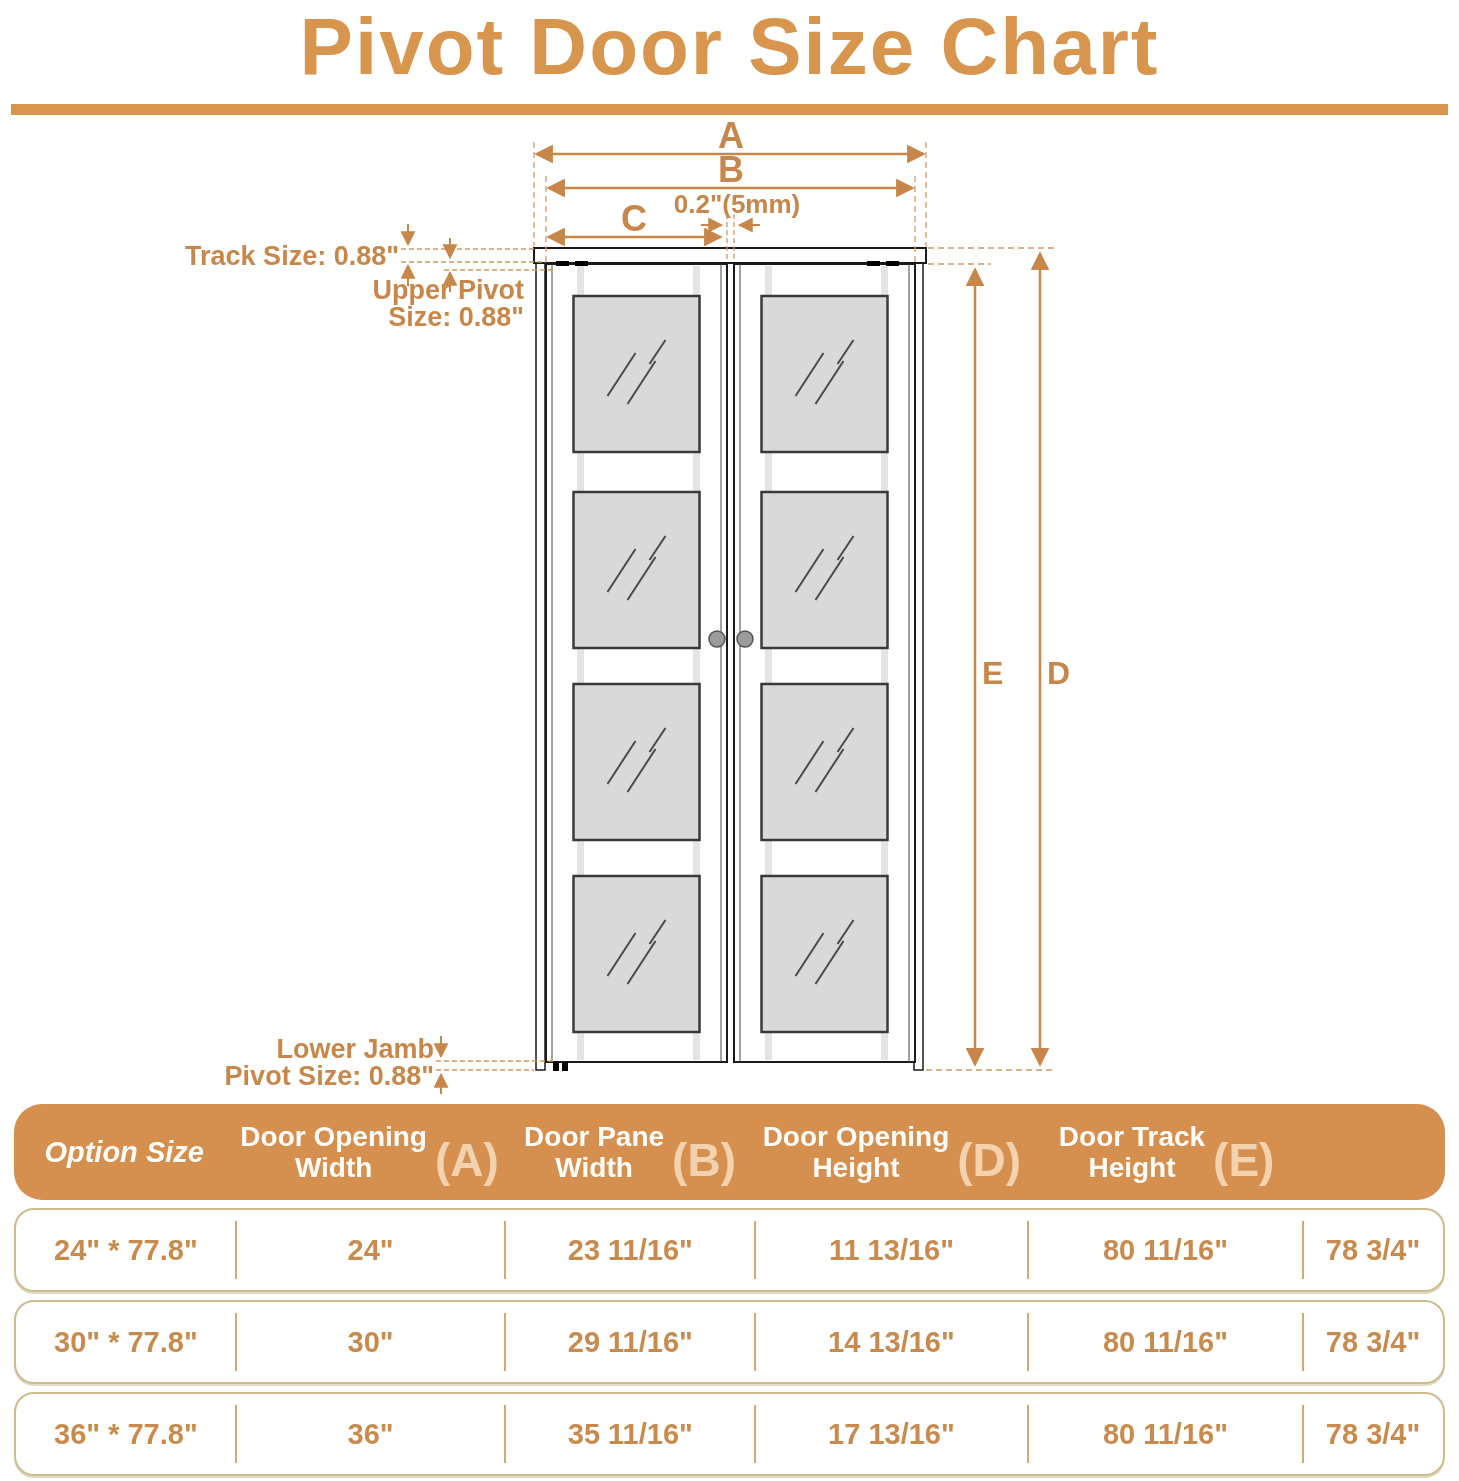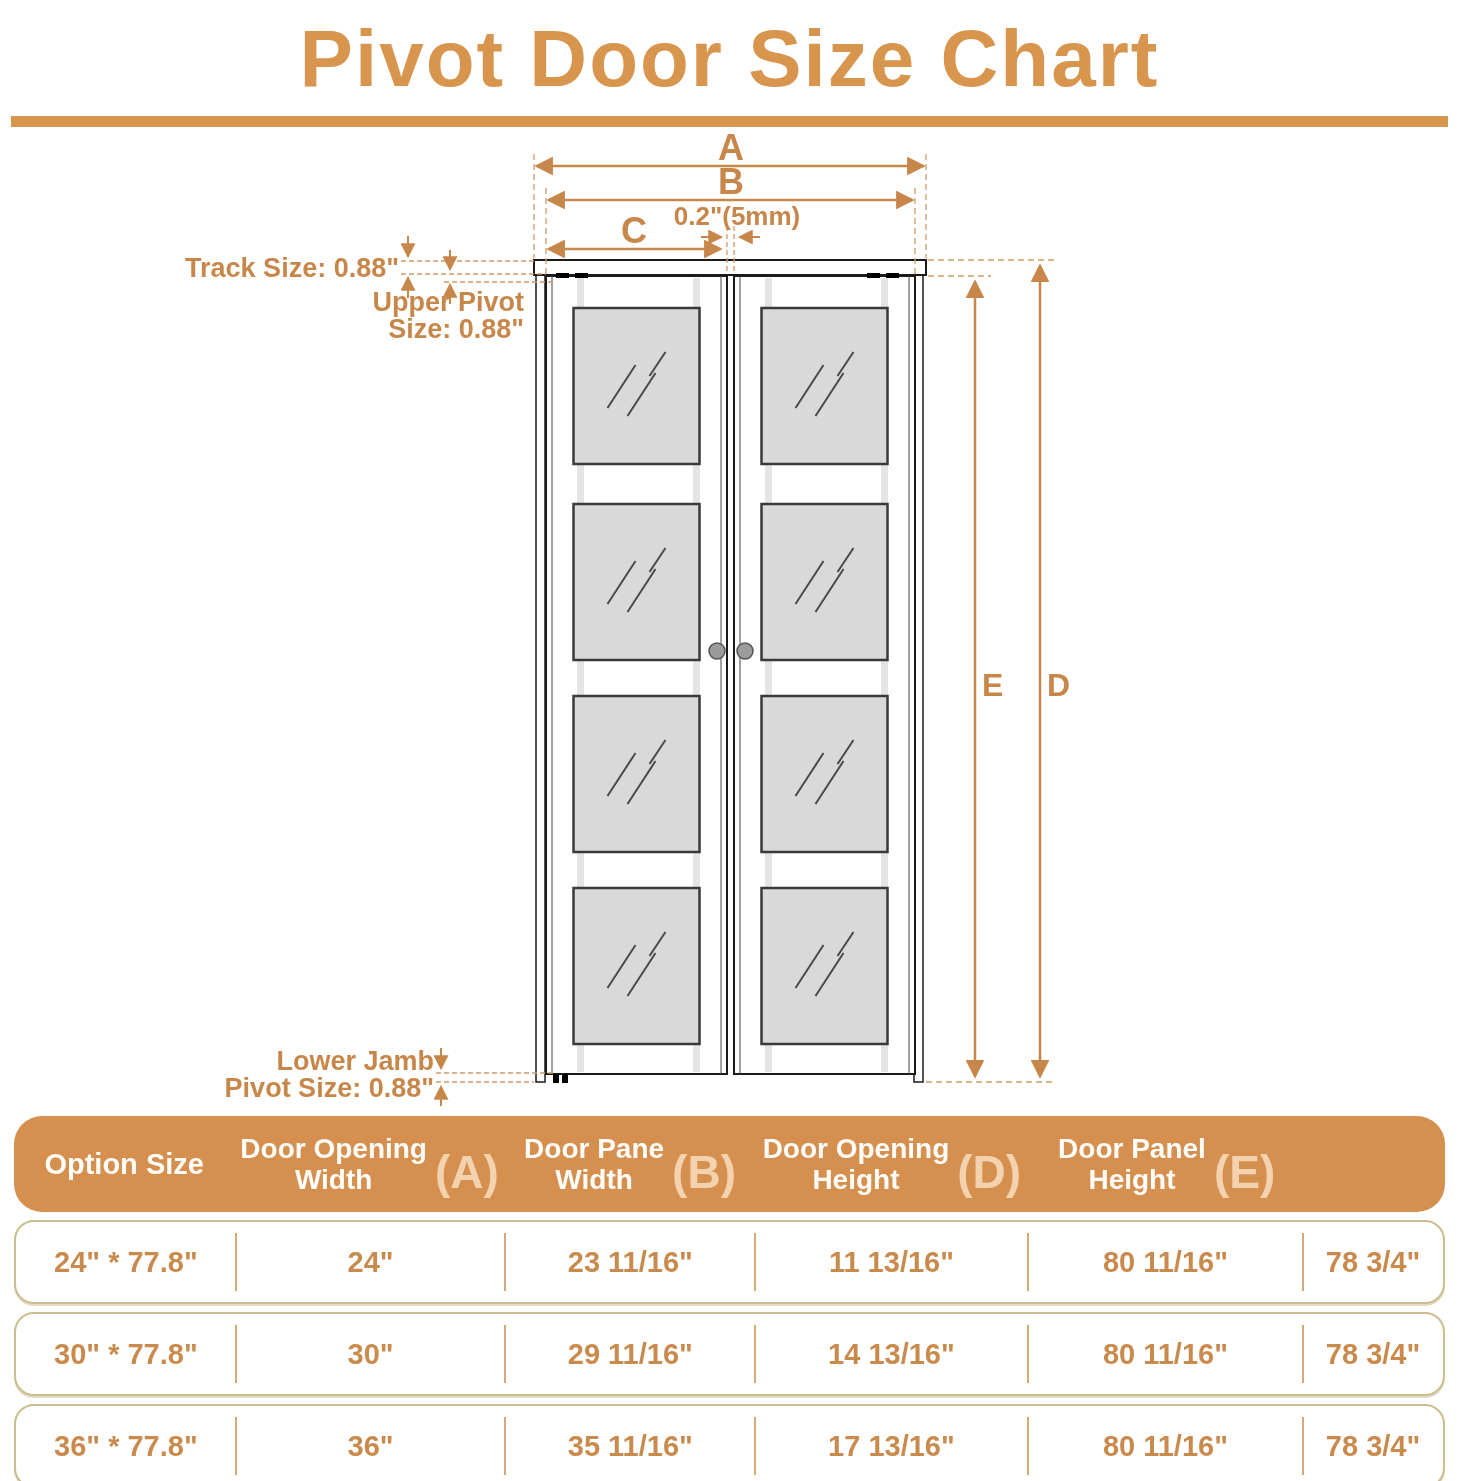--- a/index.html
+++ b/index.html
@@ -1,31 +1,31 @@
 <!DOCTYPE html>
 <html><head>
 <meta charset="utf-8">
 <style>
   html,body{margin:0;padding:0;background:#fff;}
   body{width:1459px;height:1481px;overflow:hidden;font-family:"Liberation Sans",sans-serif;}
-  h1.title{margin:16px 0 0;text-align:center;font-size:80px;line-height:86px;font-weight:bold;
+  h1.title{margin:4px 0 0;text-align:center;font-size:80px;line-height:86px;font-weight:bold;
     color:#D8954E;letter-spacing:2px;}
   .divider{height:11px;background:#D8954E;margin:14px 11px 0;}
   svg{display:block;}
   svg text{font-family:"Liberation Sans",sans-serif;font-weight:bold;fill:#C8874A;}
   .dimtext{font-size:36px;}
   .lbltext{font-size:27px;}
   .gaptext{font-size:26px;}
   .detext{font-size:32px;}
   
   .size-table{margin:4px 14px 0;}
   .thead{background:#D5904F;border-radius:28px;height:96px;display:grid;
     grid-template-columns:15.4% 18.9% 17.5% 19.1% 19.3% 9.8%;align-items:center;color:#FFFDFA;}
   .hcell{display:flex;align-items:center;justify-content:center;gap:8px;padding:0 4px;}
-  .hsingle{font-size:29px;font-weight:bold;}
+  .hsingle{font-size:29px;font-weight:bold;font-style:italic;}
   .hlines{display:flex;flex-direction:column;text-align:center;font-size:28px;line-height:31px;font-weight:bold;}
   .hletter{font-size:46px;font-weight:bold;color:rgba(255,235,214,0.72);margin-top:16px;}
   .trow{background:#fff;border:2px solid #CCBD8F;border-radius:20px;height:80px;margin-top:8px;
     display:grid;grid-template-columns:15.4% 18.9% 17.5% 19.1% 19.3% 9.8%;align-items:center;
     box-shadow:0 2px 0 rgba(205,190,145,0.55);}
   .cell{position:relative;text-align:center;font-size:29px;font-weight:bold;color:#C98B4D;height:100%;
     display:flex;align-items:center;justify-content:center;}
   .cell:not(:last-child)::after{content:"";position:absolute;right:-1px;top:14%;height:72%;width:2px;background:#D9A878;}
 </style>
 </head>
@@ -176,21 +176,21 @@
     </div>
     <div class="hcell">
       <span class="hlines">
         <span>Door Opening</span>
           <span>Height</span>
       </span>
       <span class="hletter">(D)</span>
     </div>
     <div class="hcell">
       <span class="hlines">
-        <span>Door Panel</span>
+        <span>Door Track</span>
           <span>Height</span>
       </span>
       <span class="hletter">(E)</span>
     </div>
   </div>
 
   <div class="trow">
     <div class="cell">24" * 77.8"</div>
     <div class="cell">24"</div>
     <div class="cell">23 11/16"</div>

